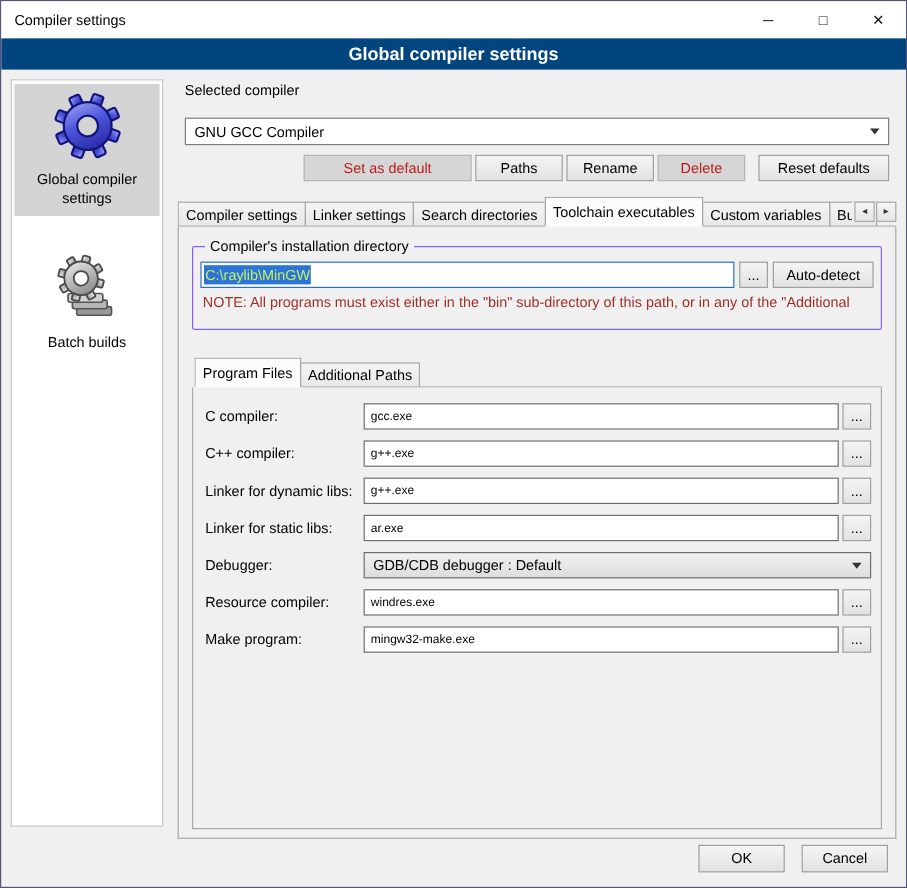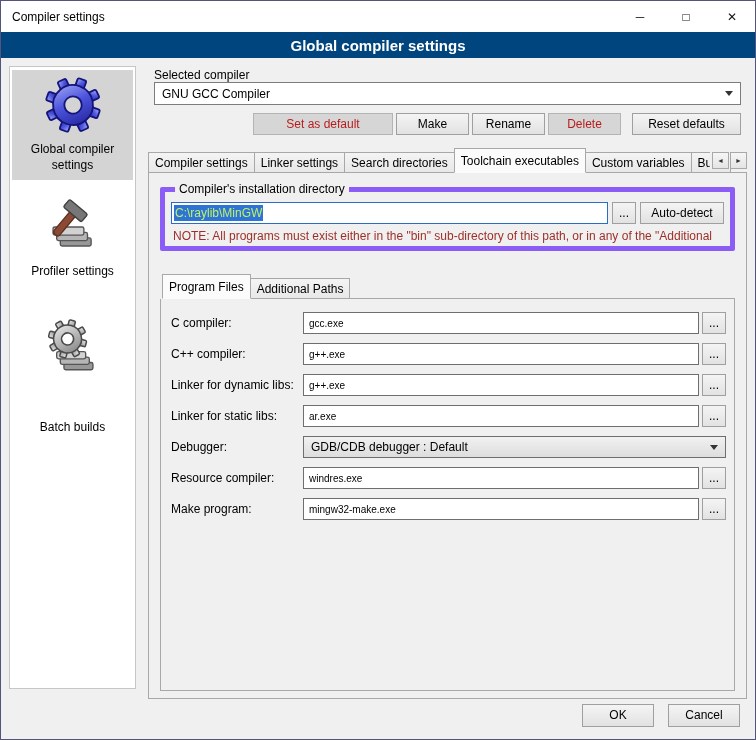--- a/index.html
+++ b/index.html
@@ -22,26 +22,26 @@
 
   
   .content { flex:1; display:flex; padding:8px 8px 0 8px; min-height:0; }
 
   
   .sidebar { width:127px; flex:0 0 auto; background:#fff; border:1px solid #c6c6c6;
              margin-bottom:10px; padding:3px 2px; overflow:hidden; }
   .side-item { display:flex; flex-direction:column; align-items:center; padding:6px 3px 7px; }
   .side-item.selected { background:#d4d4d4; }
   .side-item + .side-item { margin-top:12px; }
-  .side-item:last-child { margin-top:26px;gap:35px; }
+  .side-item:last-child { margin-top:26px; }
   .side-label { margin-top:5px; text-align:center; line-height:1.3; }
 
   
   .main { flex:1; margin-left:10px; display:flex; flex-direction:column; min-width:0; }
-  .field-label { margin:2px 6px 0 8px; }
+  .field-label { margin:2px 6px 16px 8px; }
 
   .combo { height:23px; border:1px solid #7c7c7c; background:#fff; display:flex;
            align-items:center; padding:0 7px; margin:0 6px 0 8px; }
   .combo-text { flex:1; overflow:hidden; white-space:nowrap; }
   .caret { width:0; height:0; border-left:4px solid transparent; border-right:4px solid transparent;
            border-top:5px solid #333; margin-left:6px; flex:0 0 auto; }
 
   .btn { height:22px; background:linear-gradient(#f4f4f4,#e2e2e2); border:1px solid #9f9f9f;
          font-family:"Liberation Sans", sans-serif; font-size:12px; padding:0 10px; cursor:default; }
   .btn.disabled { background:#d6d6d6; color:#b91c1c; border-color:#b4b4b4; }
@@ -61,21 +61,21 @@
   .tab-filler { flex:1 1 auto; height:21px; border-bottom:1px solid #a8a8a8; min-width:0; }
   .tab-arrows { position:absolute; right:0; top:4px; display:flex; gap:1px; z-index:3;
                 background:#f0f0f0; padding-left:2px; }
   .tab-arrow { width:17px; height:17px; border:1px solid #a8a8a8; background:linear-gradient(#f6f6f6,#e4e4e4);
                font-size:7px; display:flex; align-items:center; justify-content:center; color:#333; }
 
   .tabpage { flex:1; margin-left:2px; border:1px solid #a8a8a8; border-top:none; background:#f0f0f0;
              padding:7px; display:flex; flex-direction:column; min-height:0; }
 
   
-  .groupbox { margin:2px 4px 0 4px; border:5px solid #8b5cf6; border-radius:2px; padding:4px 6px 2px; }
+  .groupbox { margin:2px 4px 0 4px; border:1px solid #8b5cf6; border-radius:2px; padding:4px 6px 14px; }
   .groupbox legend { padding:0 4px; margin-left:4px; font-size:12px; }
   .dir-row { display:flex; gap:4px; align-items:center; margin-top:2px; }
   .dir-input { flex:1; height:22px; border:1px solid #2a6dc9; background:#fff; display:flex;
                align-items:center; padding:0 2px; overflow:hidden; white-space:nowrap; }
   .dir-sel { background:#2e74d6; color:#bef264; padding:1px 1px; }
   .btn-browse { min-width:24px; width:24px; padding:0; height:22px; flex:0 0 auto; }
   .btn-autodetect { min-width:84px; height:22px; flex:0 0 auto; }
   .note { color:#9e2f28; margin:5px 2px 1px; white-space:nowrap; overflow:hidden; }
 
   .subwrap { flex:1; display:flex; flex-direction:column; margin:10px 4px 0 4px; min-height:0;justify-content:center; }
@@ -135,36 +135,20 @@
               <rect x="-5" y="-30" width="10" height="14" rx="2" transform="rotate(225)"></rect>
               <rect x="-5" y="-30" width="10" height="14" rx="2" transform="rotate(270)"></rect>
               <rect x="-5" y="-30" width="10" height="14" rx="2" transform="rotate(315)"></rect>
               <path fill-rule="evenodd" d="M0,-22 A22,22 0 1,0 0.04,-22 Z M0,-9.5 A9.5,9.5 0 1,0 0.04,-9.5 Z"></path>
             </g>
           </svg>
         </span>
         <span class="side-label">Global compiler settings</span>
       </div>
 
-      <div class="side-item">
-        <span>
-          <svg width="58" height="58" viewBox="0 0 64 64">
-            <g stroke="#555" stroke-width="1.5">
-              <rect x="18" y="44" width="34" height="9" rx="2" fill="#989898"></rect>
-              <rect x="14" y="38" width="34" height="9" rx="2" fill="#b5b5b5"></rect>
-              <rect x="10" y="32" width="34" height="9" rx="2" fill="#d2d2d2"></rect>
-            </g>
-            <g transform="translate(28,22) rotate(40)">
-              <rect x="-4" y="-8" width="8" height="32" rx="3" fill="#8a4a33" stroke="#5c2f20" stroke-width="1.5"></rect>
-              <rect x="-13" y="-16" width="26" height="11" rx="2" fill="#777777" stroke="#3f3f3f" stroke-width="1.5"></rect>
-            </g>
-          </svg>
-        </span>
-        <span class="side-label">Profiler settings</span>
-      </div>
 
       <div class="side-item">
         <span>
           <svg width="58" height="58" viewBox="0 0 64 64">
             <defs>
               <linearGradient id="ggrad-gray" x1="0" y1="0" x2="1" y2="1">
                 <stop offset="0" stop-color="#efefef"></stop>
                 <stop offset="1" stop-color="#7e7e7e"></stop>
               </linearGradient>
             </defs>
@@ -194,21 +178,21 @@
 
       <div class="field-label">Selected compiler</div>
 
       <div class="combo">
         <span class="combo-text">GNU GCC Compiler</span>
         <span class="caret"></span>
       </div>
 
       <div class="btn-row">
         <button class="btn disabled btn-setdefault">Set as default</button>
-        <button class="btn btn-sm">Make</button>
+        <button class="btn btn-sm">Paths</button>
         <button class="btn btn-sm">Rename</button>
         <button class="btn disabled btn-sm">Delete</button>
         <button class="btn btn-reset">Reset defaults</button>
       </div>
 
       <div class="tabstrip">
         <div class="tabs">
           <div class="tab">Compiler settings</div>
           <div class="tab">Linker settings</div>
           <div class="tab">Search directories</div>

